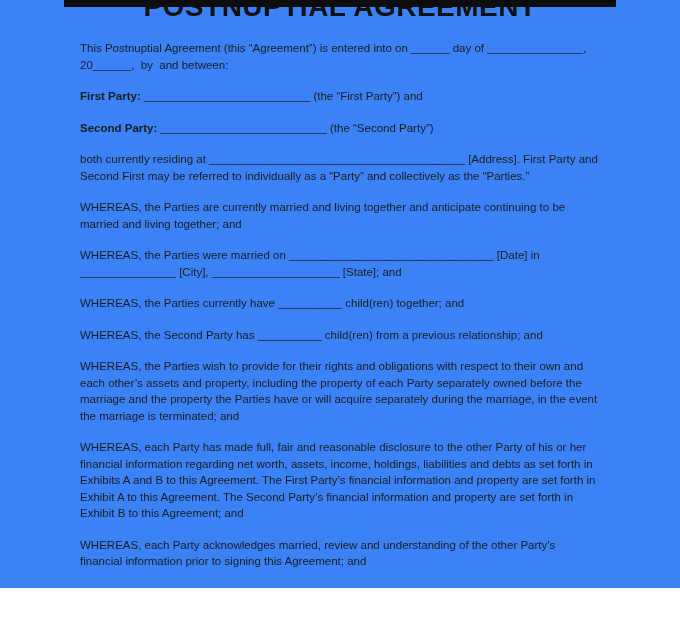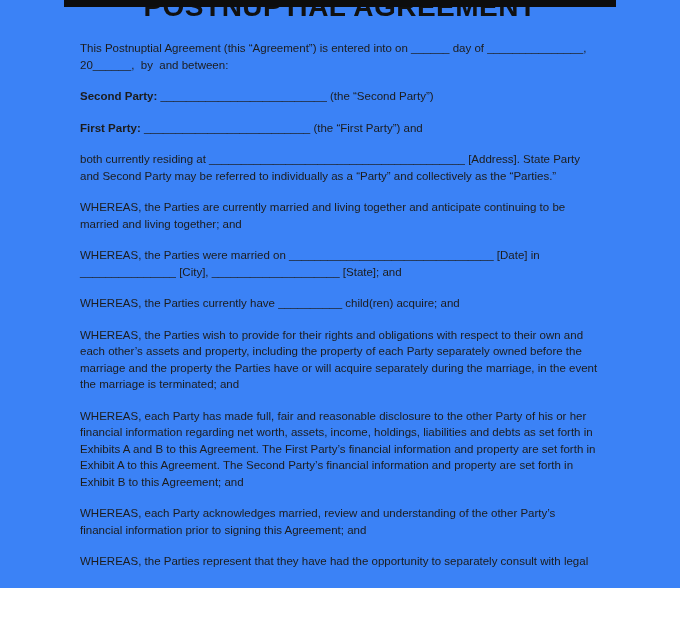--- a/index.html
+++ b/index.html
@@ -60,33 +60,34 @@
 
   <div class="doc-header">
     <div class="title-rule"></div>
     <h1 class="doc-title">POSTNUPTIAL AGREEMENT</h1>
   </div>
 
   <div class="doc-body">
 
     <p>This Postnuptial Agreement (this “Agreement”) is entered into on ______ day of _______________, 20______,  by  and between:</p>
 
+    <p><span class="party-label">First Party:</span><span> __________________________ (the “First Party”) and</span></p>
+
     <p><span class="party-label">Second Party:</span><span> __________________________ (the “Second Party”)</span></p>
 
-    <p><span class="party-label">First Party:</span><span> __________________________ (the “First Party”) and</span></p>
-
-    <p>both currently residing at ________________________________________ [Address]. State Party and Second Party may be referred to individually as a “Party” and collectively as the “Parties.”</p>
+    <p>both currently residing at ________________________________________ [Address]. First Party and Second First may be referred to individually as a “Party” and collectively as the “Parties.”</p>
 
     <p>WHEREAS, the Parties are currently married and living together and anticipate continuing to be married and living together; and</p>
 
     <p>WHEREAS, the Parties were married on ________________________________ [Date] in _______________ [City], ____________________ [State]; and</p>
 
-    <p>WHEREAS, the Parties currently have __________ child(ren) acquire; and</p>
+    <p>WHEREAS, the Parties currently have __________ child(ren) together; and</p>
 
 
+    <p>WHEREAS, the Second Party has __________ child(ren) from a previous relationship; and</p>
 
     <p>WHEREAS, the Parties wish to provide for their rights and obligations with respect to their own and each other’s assets and property, including the property of each Party separately owned before the marriage and the property the Parties have or will acquire separately during the marriage, in the event the marriage is terminated; and</p>
 
     <p>WHEREAS, each Party has made full, fair and reasonable disclosure to the other Party of his or her financial information regarding net worth, assets, income, holdings, liabilities and debts as set forth in Exhibits A and B to this Agreement. The First Party’s financial information and property are set forth in Exhibit A to this Agreement. The Second Party’s financial information and property are set forth in Exhibit B to this Agreement; and</p>
 
     <p>WHEREAS, each Party acknowledges married, review and understanding of the other Party’s financial information prior to signing this Agreement; and</p>
 
     <p>WHEREAS, the Parties represent that they have had the opportunity to separately consult with legal</p>
 
   </div>

